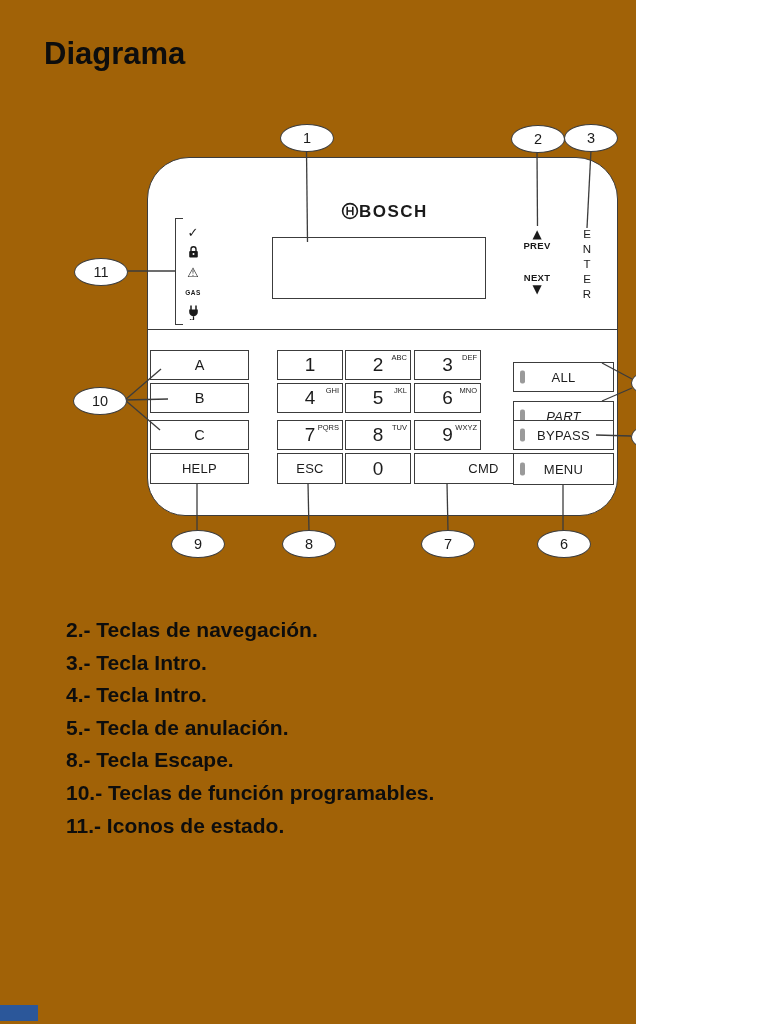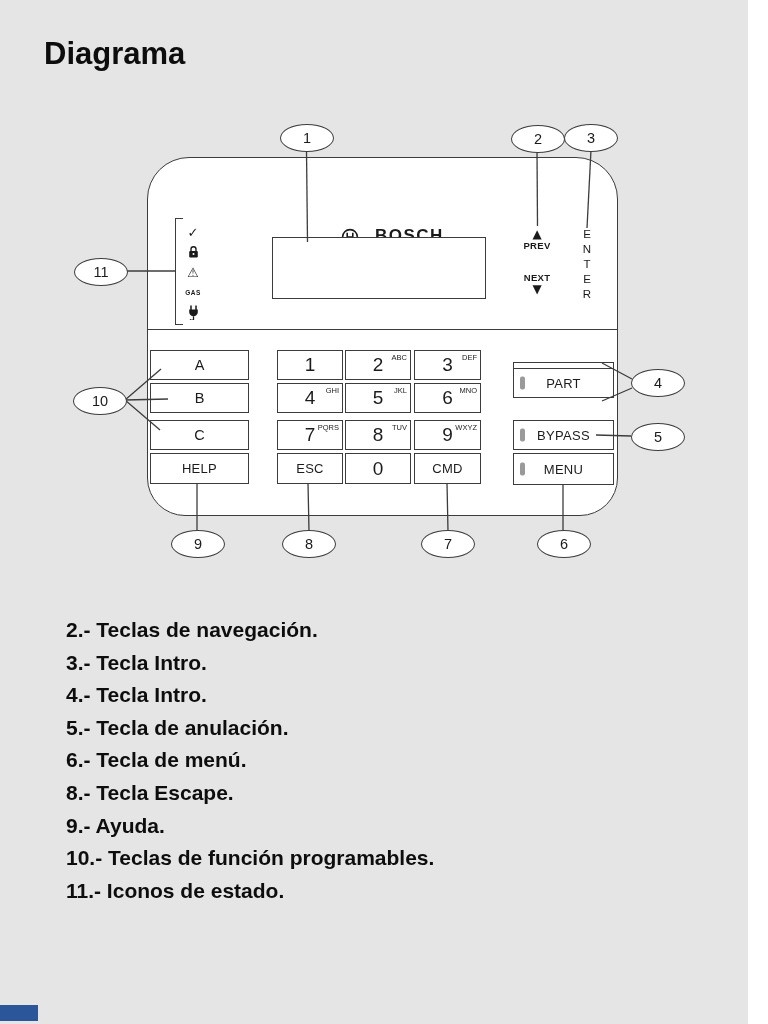--- a/index.html
+++ b/index.html
@@ -1,25 +1,25 @@
 <!DOCTYPE html>
 <html><head>
 <meta charset="utf-8">
 <style>
   html,body{margin:0;padding:0;background:#ffffff;}
-  .canvas{position:relative;width:748px;height:1024px;background:#e5e5e5;overflow:hidden;
+  .canvas{position:relative;width:636px;height:1024px;background:#a16207;overflow:hidden;
           font-family:"Liberation Sans","DejaVu Sans",sans-serif;color:#111;}
   .abs{position:absolute;}
   .title{left:44px;top:36px;font-size:31px;font-weight:bold;letter-spacing:0px;color:#0d0d0d;}
   
   .body-shell{left:147px;top:157px;width:469px;height:357px;border:1.5px solid #3c3c3c;
               border-radius:42px 42px 38px 38px;background:#fff;z-index:1;}
   .divider{left:147px;top:329px;width:471px;border-top:1.4px solid #3c3c3c;z-index:2;}
   
-  .logo{left:341px;top:226px;display:flex;align-items:flex-end;gap:16px;z-index:2;}
+  .logo{left:341px;top:202px;display:flex;align-items:flex-start;gap:0;z-index:2;}
   .logo-text{font-size:17px;font-weight:bold;letter-spacing:1.5px;color:#1a1a1a;}
   
   .display{left:272px;top:237px;width:212px;height:60px;border:1.5px solid #3c3c3c;background:#fff;z-index:2;}
   
   .bracket{left:175px;top:218px;width:7px;height:105px;border-left:1.4px solid #3c3c3c;
            border-top:1.4px solid #3c3c3c;border-bottom:1.4px solid #3c3c3c;z-index:2;}
   .status-col{left:184px;top:222px;width:18px;display:flex;flex-direction:column;align-items:center;z-index:2;}
   .status-col .ic{height:20px;display:flex;align-items:center;justify-content:center;}
   .glyph{font-family:"DejaVu Sans",sans-serif;font-size:13px;color:#1a1a1a;line-height:1;}
   .gas{font-size:6.5px;font-weight:bold;letter-spacing:.5px;color:#1a1a1a;}
@@ -158,29 +158,29 @@
   <div class="btn lbl-digit" style="left:414px;top:420px;width:65px;height:28px;">
       <span>9</span>
       <span class="sup">WXYZ</span>
     </div>
   <div class="btn lbl-word" style="left:277px;top:453px;width:64px;height:29px;">
       <span>ESC</span>
     </div>
   <div class="btn lbl-digit" style="left:345px;top:453px;width:64px;height:29px;">
       <span>0</span>
     </div>
-  <div class="btn lbl-word" style="left:414px;top:453px;width:65px;height:29px;">
+  <div class="btn lbl-word" style="left:414px;top:453px;width:65px;height:29px;padding-left:36px;">
       <span>CMD</span>
     </div>
 
   <div class="btn lbl-word" style="left:513px;top:362px;width:99px;height:28px;">
       <span class="led"></span>
       <span>ALL</span>
     </div>
-  <div class="btn lbl-word" style="left:513px;top:368px;width:99px;height:28px;">
+  <div class="btn lbl-word" style="left:513px;top:401px;width:99px;height:28px;font-style:italic;">
       <span class="led"></span>
       <span>PART</span>
     </div>
   <div class="btn lbl-word" style="left:513px;top:420px;width:99px;height:28px;align-items:center;">
       <span class="led"></span>
       <span>BYPASS</span>
     </div>
   <div class="btn lbl-word" style="left:513px;top:453px;width:99px;height:30px;">
       <span class="led"></span>
       <span>MENU</span>
@@ -237,22 +237,20 @@
     </div>
   <div class="callout" style="left:74px;top:258px;">
       <span>11</span>
     </div>
 
   <div class="abs legend">
     <div>2.- Teclas de navegación.</div>
     <div>3.- Tecla Intro.</div>
     <div>4.- Tecla Intro.</div>
     <div>5.- Tecla de anulación.</div>
-    <div>6.- Tecla de menú.</div>
     <div>8.- Tecla Escape.</div>
-    <div>9.- Ayuda.</div>
     <div>10.- Teclas de función programables.</div>
     <div>11.- Iconos de estado.</div>
   </div>
 
   <div class="abs accent" style="background: rgb(43, 87, 154);"></div>
 
 </div>
 
 </body></html>

